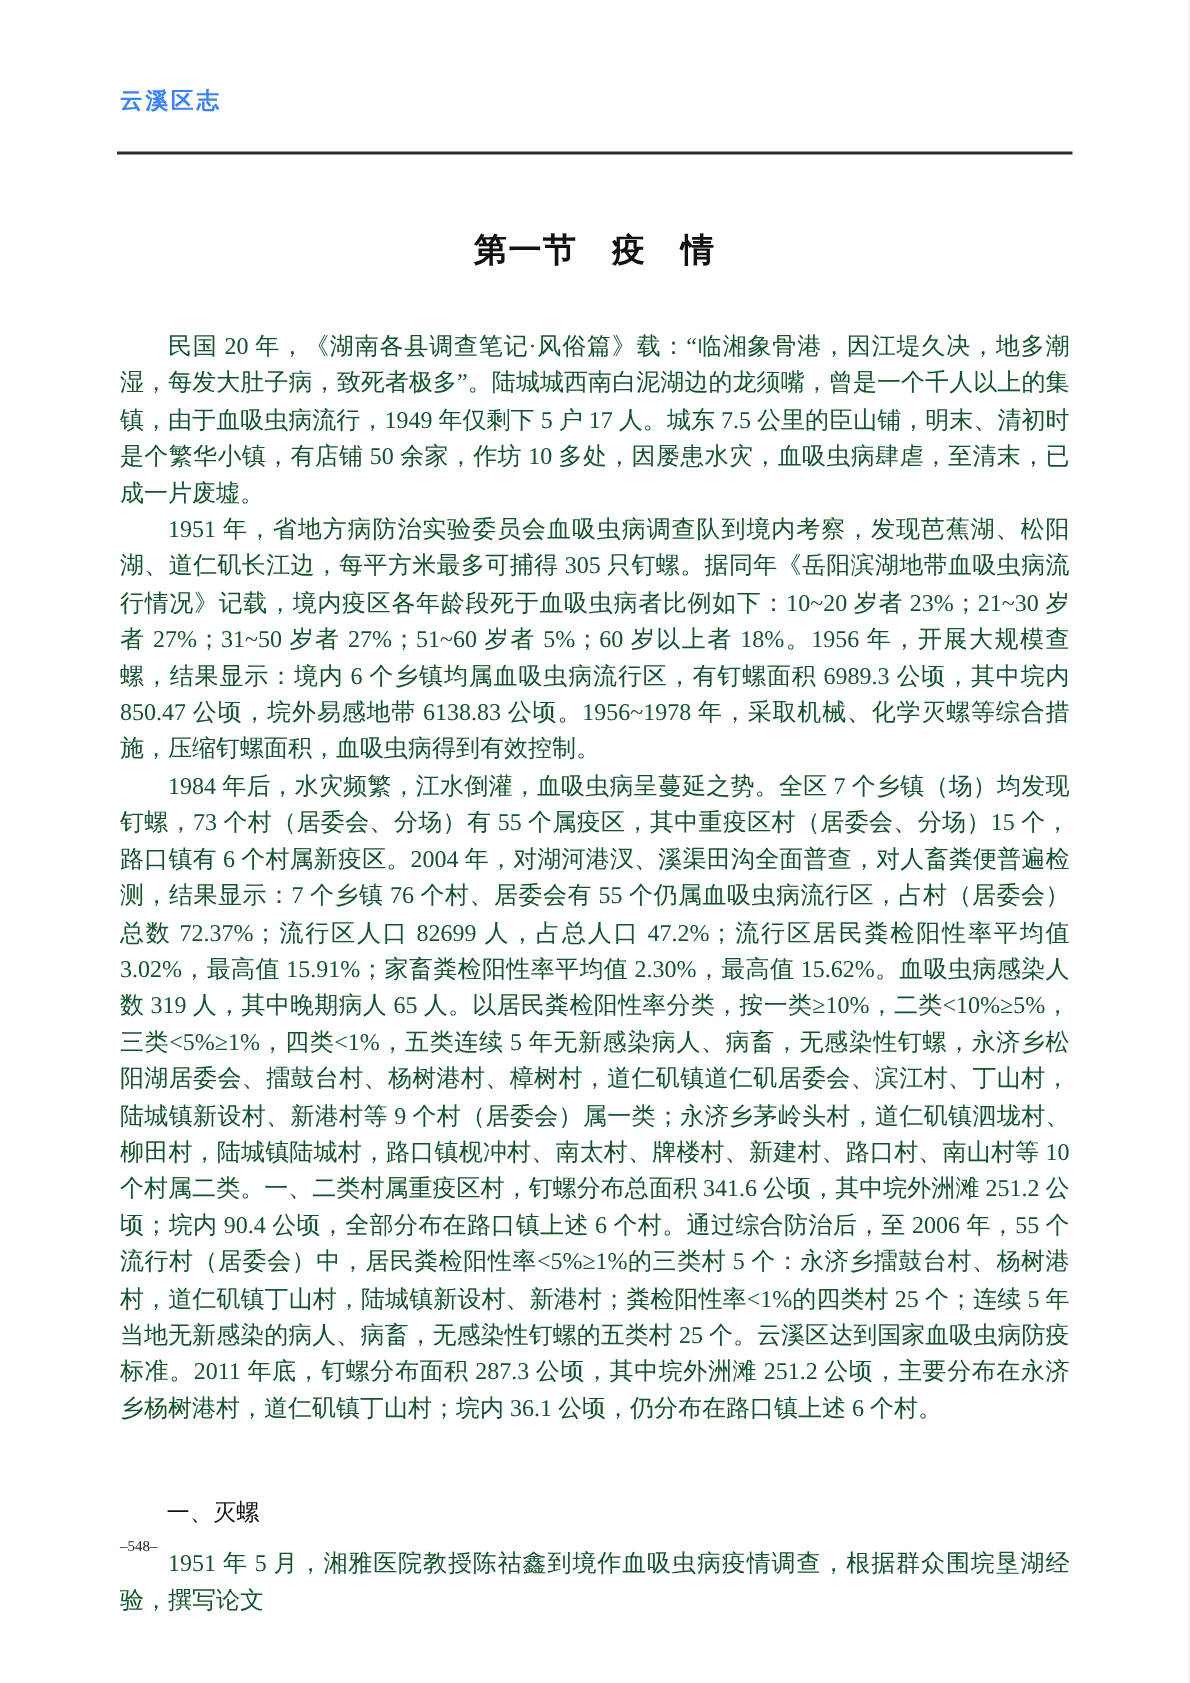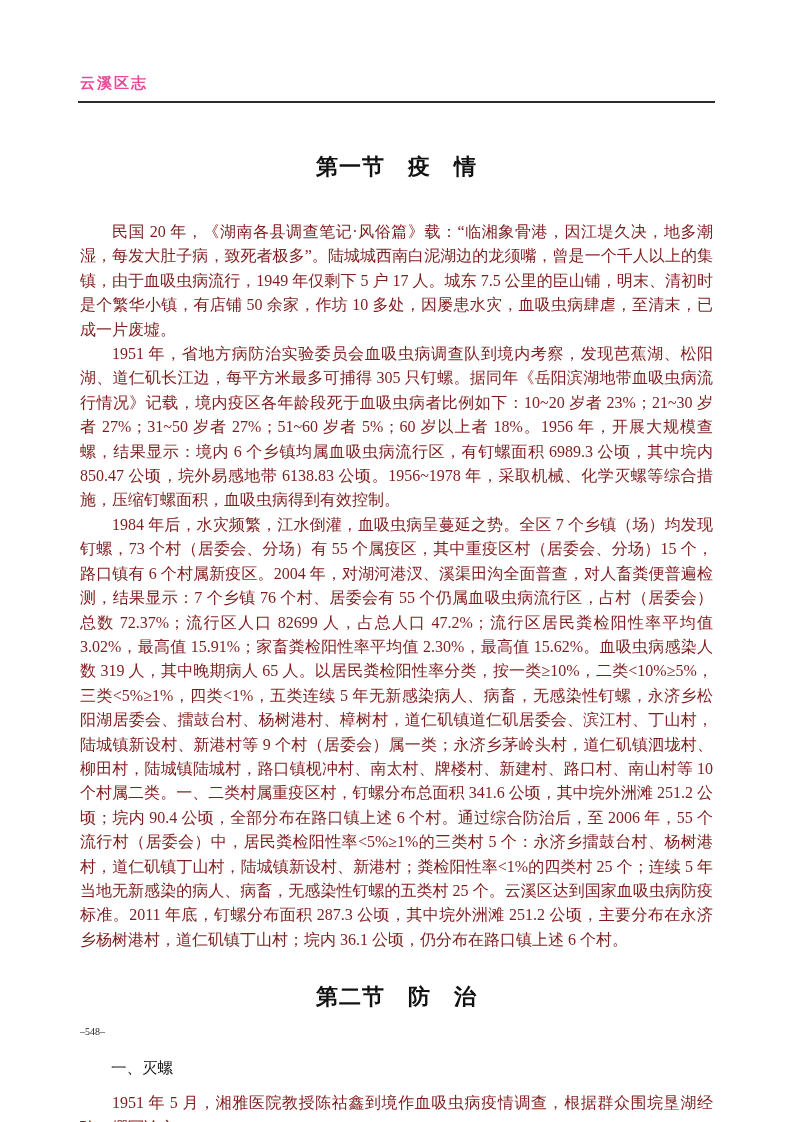--- a/index.html
+++ b/index.html
@@ -13,26 +13,26 @@
     height: 1122px;
     margin: 0 auto;
     background: #ffffff;
     color: #1c1c1c;
     overflow: hidden;
     font-family: "Liberation Serif", "DejaVu Serif", serif;
   }
   .running-head {
     position: absolute;
     left: 80px;
-    top: 74px;
+    top: 58px;
     font-family: Liberation Mono, monospace;
     font-weight: 700;
     font-size: 15px;
     letter-spacing: 2px;
-    color: #ec4899;
+    color: #3b82f6;
   }
   .head-rule {
     position: absolute;
     left: 78px;
     top: 101px;
     width: 637px;
     height: 2px;
     background: #2c2c2c;
   }
   .content {
@@ -51,21 +51,21 @@
     margin: 0;
   }
   .sec-title.t1 { margin: 12px 0 38px 0; }
   .sec-title.t2 { margin: 30px 0 0 0; }
   .body-p {
     font-size: 16px;
     line-height: 24.4px;
     text-align: justify;
     text-indent: 2em;
     margin: 0;
-    color: #7f1d1d;
+    color: #14532d;
   }
   .sub-head {
     font-family: "Liberation Sans", "DejaVu Sans", sans-serif;
     font-weight: 400;
     font-size: 15.5px;
     color: #111;
     margin: 46px 0 12px 0;
     text-indent: 2em;
   }
   .page-number {
@@ -89,21 +89,20 @@
   <div class="content">
 
     <h1 class="sec-title t1">第一节　疫　情</h1>
 
     <p class="body-p">民国 20 年，《湖南各县调查笔记·风俗篇》载：“临湘象骨港，因江堤久决，地多潮湿，每发大肚子病，致死者极多”。陆城城西南白泥湖边的龙须嘴，曾是一个千人以上的集镇，由于血吸虫病流行，1949 年仅剩下 5 户 17 人。城东 7.5 公里的臣山铺，明末、清初时是个繁华小镇，有店铺 50 余家，作坊 10 多处，因屡患水灾，血吸虫病肆虐，至清末，已成一片废墟。</p>
 
     <p class="body-p">1951 年，省地方病防治实验委员会血吸虫病调查队到境内考察，发现芭蕉湖、松阳湖、道仁矶长江边，每平方米最多可捕得 305 只钉螺。据同年《岳阳滨湖地带血吸虫病流行情况》记载，境内疫区各年龄段死于血吸虫病者比例如下：10~20 岁者 23%；21~30 岁者 27%；31~50 岁者 27%；51~60 岁者 5%；60 岁以上者 18%。1956 年，开展大规模查螺，结果显示：境内 6 个乡镇均属血吸虫病流行区，有钉螺面积 6989.3 公顷，其中垸内 850.47 公顷，垸外易感地带 6138.83 公顷。1956~1978 年，采取机械、化学灭螺等综合措施，压缩钉螺面积，血吸虫病得到有效控制。</p>
 
     <p class="body-p">1984 年后，水灾频繁，江水倒灌，血吸虫病呈蔓延之势。全区 7 个乡镇（场）均发现钉螺，73 个村（居委会、分场）有 55 个属疫区，其中重疫区村（居委会、分场）15 个，路口镇有 6 个村属新疫区。2004 年，对湖河港汊、溪渠田沟全面普查，对人畜粪便普遍检测，结果显示：7 个乡镇 76 个村、居委会有 55 个仍属血吸虫病流行区，占村（居委会）总数 72.37%；流行区人口 82699 人，占总人口 47.2%；流行区居民粪检阳性率平均值 3.02%，最高值 15.91%；家畜粪检阳性率平均值 2.30%，最高值 15.62%。血吸虫病感染人数 319 人，其中晚期病人 65 人。以居民粪检阳性率分类，按一类≥10%，二类&lt;10%≥5%，三类&lt;5%≥1%，四类&lt;1%，五类连续 5 年无新感染病人、病畜，无感染性钉螺，永济乡松阳湖居委会、擂鼓台村、杨树港村、樟树村，道仁矶镇道仁矶居委会、滨江村、丁山村，陆城镇新设村、新港村等 9 个村（居委会）属一类；永济乡茅岭头村，道仁矶镇泗垅村、柳田村，陆城镇陆城村，路口镇枧冲村、南太村、牌楼村、新建村、路口村、南山村等 10 个村属二类。一、二类村属重疫区村，钉螺分布总面积 341.6 公顷，其中垸外洲滩 251.2 公顷；垸内 90.4 公顷，全部分布在路口镇上述 6 个村。通过综合防治后，至 2006 年，55 个流行村（居委会）中，居民粪检阳性率&lt;5%≥1%的三类村 5 个：永济乡擂鼓台村、杨树港村，道仁矶镇丁山村，陆城镇新设村、新港村；粪检阳性率&lt;1%的四类村 25 个；连续 5 年当地无新感染的病人、病畜，无感染性钉螺的五类村 25 个。云溪区达到国家血吸虫病防疫标准。2011 年底，钉螺分布面积 287.3 公顷，其中垸外洲滩 251.2 公顷，主要分布在永济乡杨树港村，道仁矶镇丁山村；垸内 36.1 公顷，仍分布在路口镇上述 6 个村。</p>
 
-    <h1 class="sec-title t2">第二节　防　治</h1>
 
     <h2 class="sub-head">一、灭螺</h2>
 
 
     <p class="body-p">1951 年 5 月，湘雅医院教授陈祜鑫到境作血吸虫病疫情调查，根据群众围垸垦湖经验，撰写论文</p>
 
   </div>
 
   <div class="page-number">–548–</div>
 

